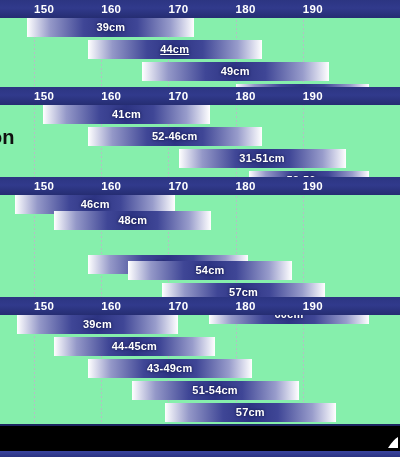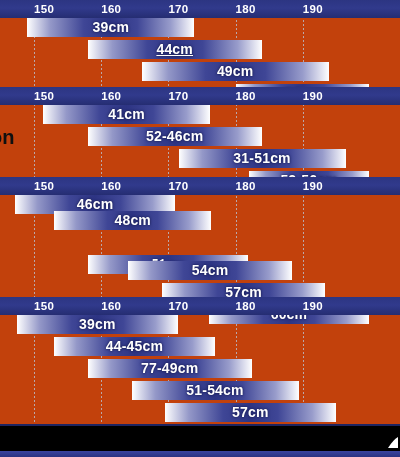--- a/index.html
+++ b/index.html
@@ -2,21 +2,21 @@
 <html><head>
 <meta charset="utf-8">
 <style>
   html,body{margin:0;padding:0;}
   body{
     width:400px;height:457px;overflow:hidden;
     background:#ffffff;
     font-family:"Liberation Sans","DejaVu Sans",sans-serif;
     position:relative;
   }
-  #stage{position:absolute;left:0;top:0;width:400px;height:457px;overflow:hidden;background:#c2410c;}
+  #stage{position:absolute;left:0;top:0;width:400px;height:457px;overflow:hidden;background:#86efac;}
 
   
   .grid-layer{position:absolute;left:0;top:0;width:400px;height:435px;pointer-events:none;z-index:1;}
   .gridline{
     position:absolute;top:0;bottom:0;width:1px;
     background-image:linear-gradient(to bottom,#b9b9c6 0 2px, rgba(255,255,255,0) 2px 4px);
     background-size:1px 4px;
     opacity:.85;
   }
 
@@ -31,21 +31,21 @@
   .axis .tick{
     position:absolute;top:0;height:18px;line-height:18px;
     color:#ffffff;font-size:11.5px;font-weight:bold;letter-spacing:.3px;
     white-space:nowrap;
   }
 
   .bars{position:absolute;left:0;width:400px;z-index:3;}
 
   .bar{
     position:absolute;height:19px;line-height:19px;
-    color:#ffffff;font-size:14px;font-weight:bold;letter-spacing:.2px;
+    color:#ffffff;font-size:11px;font-weight:bold;letter-spacing:.2px;
     text-align:center;white-space:nowrap;
     background-image:linear-gradient(to right,
         rgba(255,255,255,1) 0%,
         rgba(148,152,200,1) 14%,
         rgba(63,70,150,1) 34%,
         rgba(45,52,131,1) 50%,
         rgba(63,70,150,1) 66%,
         rgba(152,156,203,1) 86%,
         rgba(255,255,255,1) 100%);
     overflow:hidden;
@@ -176,21 +176,21 @@
           <span class="tick" style="left: 302.8px;">190</span>
         </div>
         <div class="bars" style="top: 18px;">
           <div class="bar" style="left: 17.28px; width: 160.32px; top: 0px;">
             <span class="lbl">39cm</span>
           </div>
           <div class="bar" style="left: 54.24px; width: 160.32px; top: 22px;">
             <span class="lbl">44-45cm</span>
           </div>
           <div class="bar" style="left: 87.84px; width: 163.68px; top: 44px;">
-            <span class="lbl">77-49cm</span>
+            <span class="lbl">43-49cm</span>
           </div>
           <div class="bar" style="left: 131.52px; width: 167.04px; top: 66px;">
             <span class="lbl">51-54cm</span>
           </div>
           <div class="bar" style="left: 165.12px; width: 170.4px; top: 88px;">
             <span class="lbl">57cm</span>
           </div>
           <div class="bar" style="left: 208.8px; width: 160.32px; top: 110px;">
             <span class="lbl">61cm</span>
           </div>

